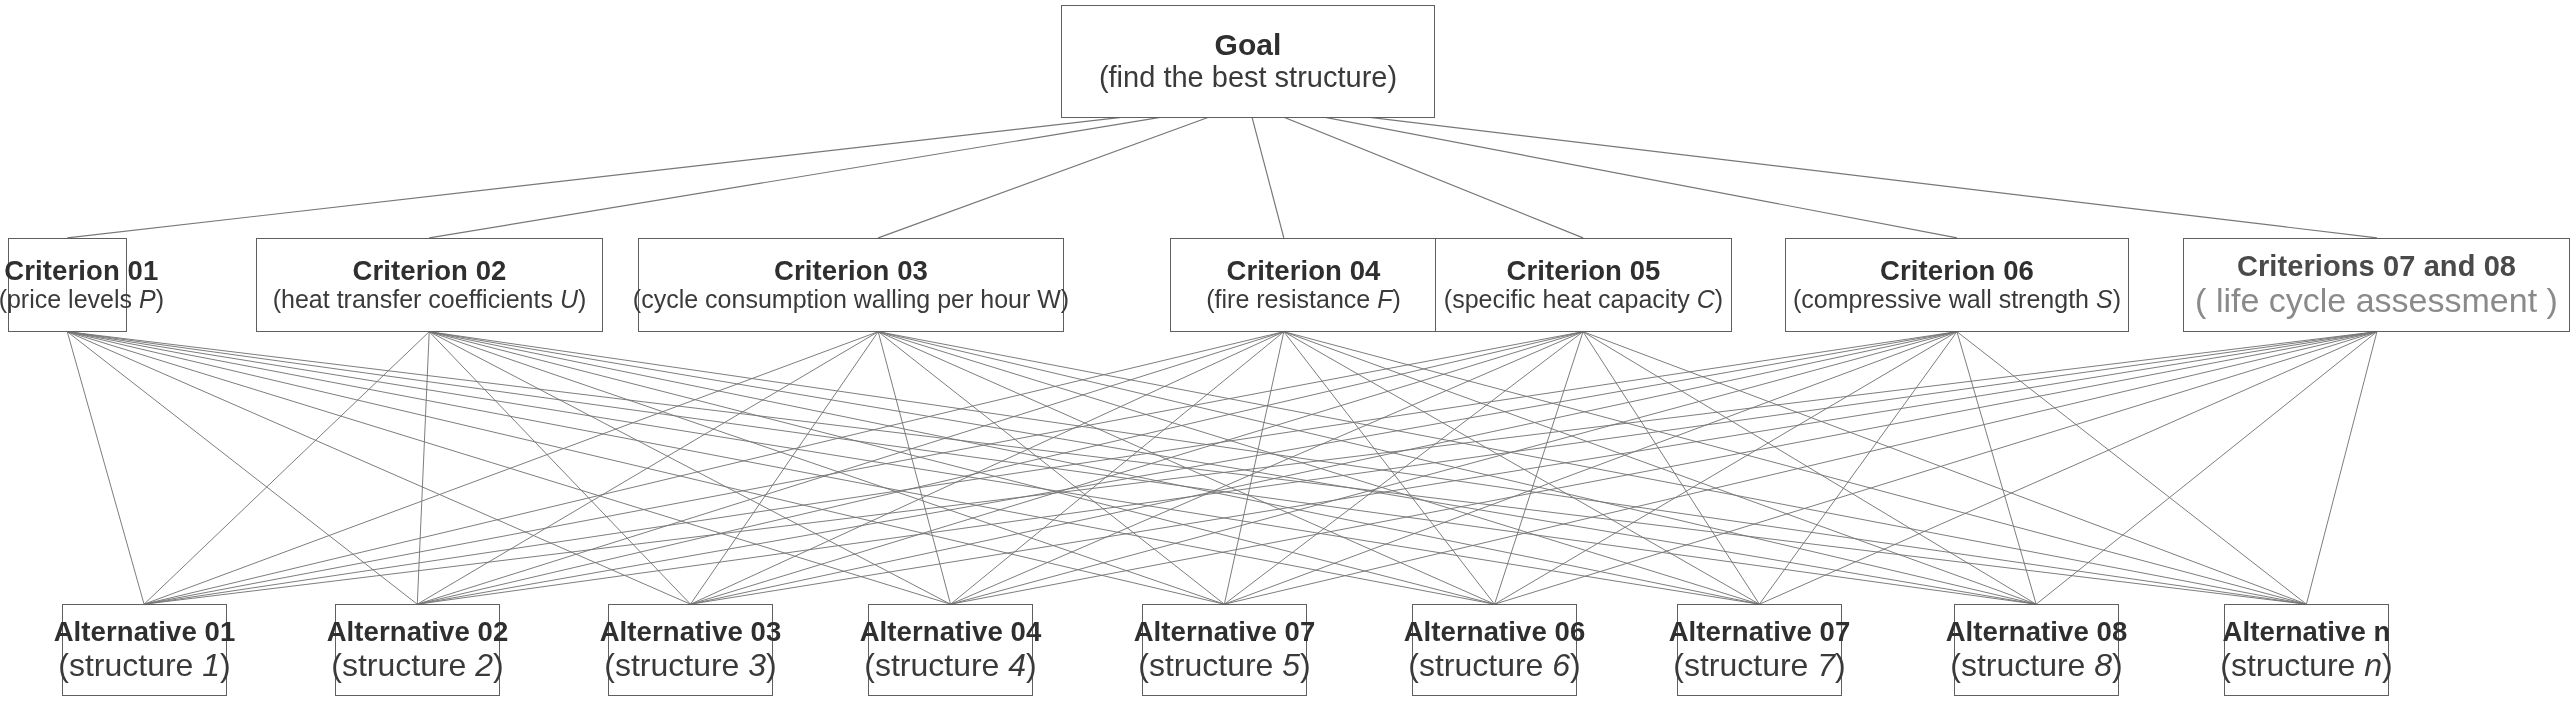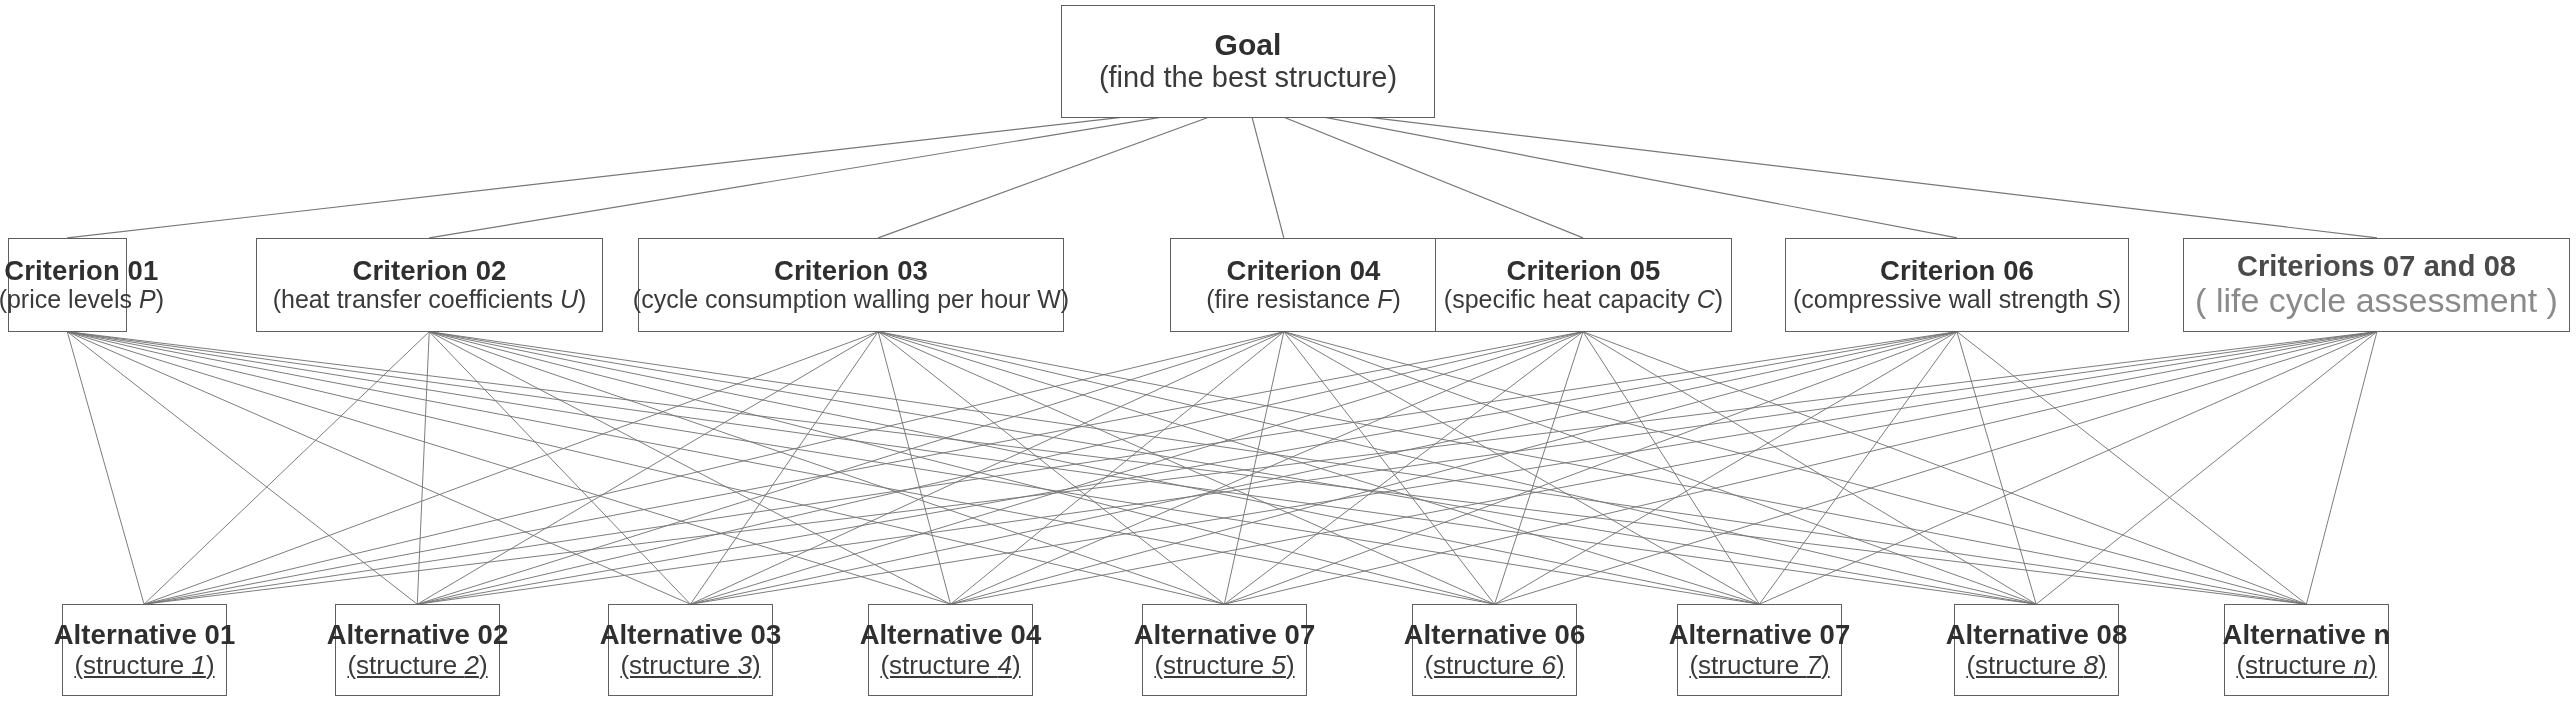--- a/index.html
+++ b/index.html
@@ -47,21 +47,21 @@
   #goal .t2{font-size:29px;}
 
   
   .criterion{top:238px;height:94px;}
   .criterion .t1{font-size:27.5px;margin-bottom:1.2px;}
   .criterion .t2{font-size:25px;}
 
   
   .alternative{top:604px;height:92px;text-align:right;}
   .alternative .t1{font-size:27.5px;margin-bottom:1.2px;}
-  .alternative .t2{font-size:26px;text-decoration:underline;}
+  .alternative .t2{font-size:32px;}
 
   
   #crit-7-8 .t1{font-size:29px;}
   #crit-7-8 .t1 .lead{font-weight:bold;color:#4a4a4a;}
   #crit-7-8 .t1 .tail{font-weight:600;color:#4a4a4a;}
   #crit-7-8 .t2{font-size:34px;color:#8a8a8a;font-weight:normal;}
 </style>
 </head>
 <body>
 

